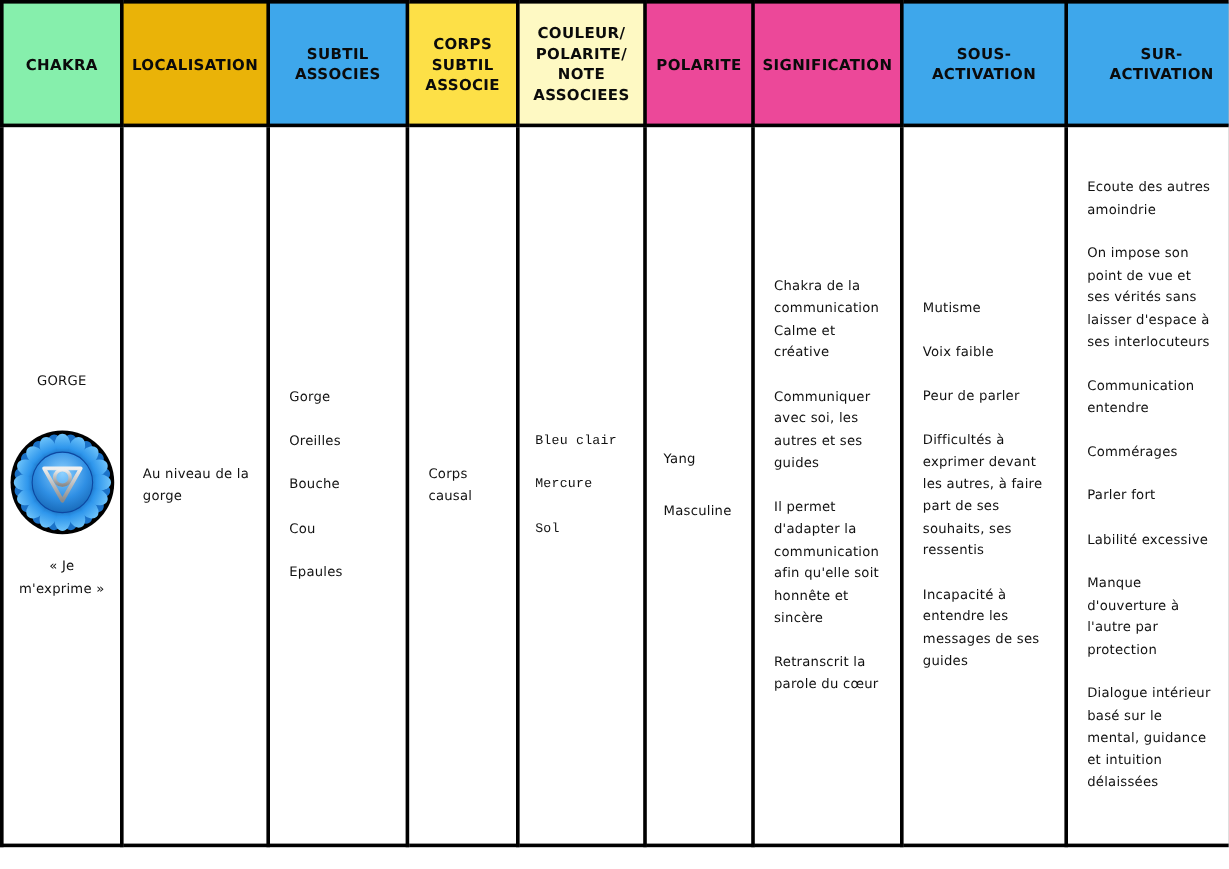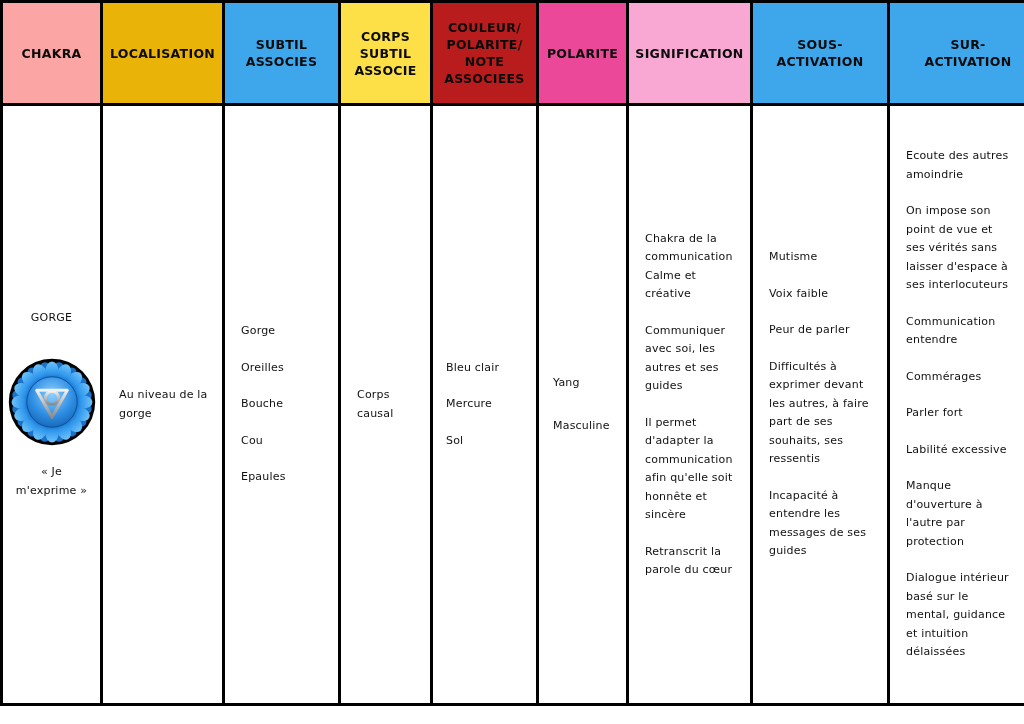--- a/index.html
+++ b/index.html
@@ -19,21 +19,21 @@
   .hline{line-height:17px;}
   td{height:597px;}
   .cell{
     display:flex;flex-direction:column;justify-content:flex-start;
     gap:18px;padding:0 12px 0 16px;
     font-size:11px;line-height:18.5px;letter-spacing:.2px;text-align:left;
   }
   .para{margin:0;}
   .cell-polarite{gap:25px;padding:0 4px 0 14px;}
   .cell-polarite .para{white-space:nowrap;}
-  .cell-couleur{gap:18px;padding:0 6px 0 13px;}
+  .cell-couleur{gap:18px;padding:0 6px 0 13px;font-family:Liberation Mono, monospace;}
   .cell-chakra{
     align-items:center;text-align:center;gap:0;padding:0 4px;
   }
   .chakra-name{margin-bottom:30px;}
   .chakra-icon{width:90px;height:90px;display:block;}
   .chakra-mantra{margin-top:16px;width:74px;text-align:center;}
 </style>
 </head>
 <body>
 
@@ -45,45 +45,45 @@
         <col style="width:116px">
       <col style="width:92px">
         <col style="width:106px">
         <col style="width:90px">
       <col style="width:124px">
         <col style="width:137px">
         <col style="width:137px">
     </colgroup>
     <thead>
       <tr>
-        <th style="background: #fca5a5;">
+        <th style="background: #86efac;">
             <div class="hline">CHAKRA</div>
           </th>
         <th style="background: #eab308;">
             <div class="hline">LOCALISATION</div>
           </th>
         <th style="background: rgb(62, 167, 235);">
             <div class="hline">SUBTIL</div>
             <div class="hline">ASSOCIES</div>
           </th>
         <th style="background: #fde047;">
             <div class="hline">CORPS</div>
             <div class="hline">SUBTIL</div>
             <div class="hline">ASSOCIE</div>
           </th>
-        <th style="background: #b91c1c;">
+        <th style="background: #fef9c3;">
             <div class="hline">COULEUR/</div>
             <div class="hline">POLARITE/</div>
             <div class="hline">NOTE</div>
             <div class="hline">ASSOCIEES</div>
           </th>
         <th style="background: #ec4899;">
             <div class="hline">POLARITE</div>
           </th>
-        <th style="background: #f9a8d4;">
+        <th style="background: #ec4899;">
             <div class="hline">SIGNIFICATION</div>
           </th>
         <th style="background: rgb(62, 167, 235);">
             <div class="hline">SOUS-</div>
             <div class="hline">ACTIVATION</div>
           </th>
         <th style="background: rgb(62, 167, 235); padding-left: 25px;">
             <div class="hline">SUR-ACTIVATION</div>
           </th>
       </tr>

